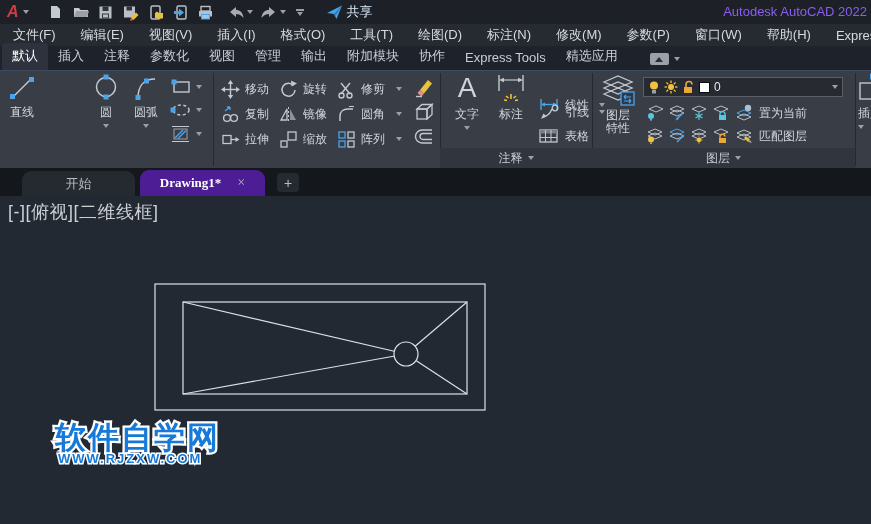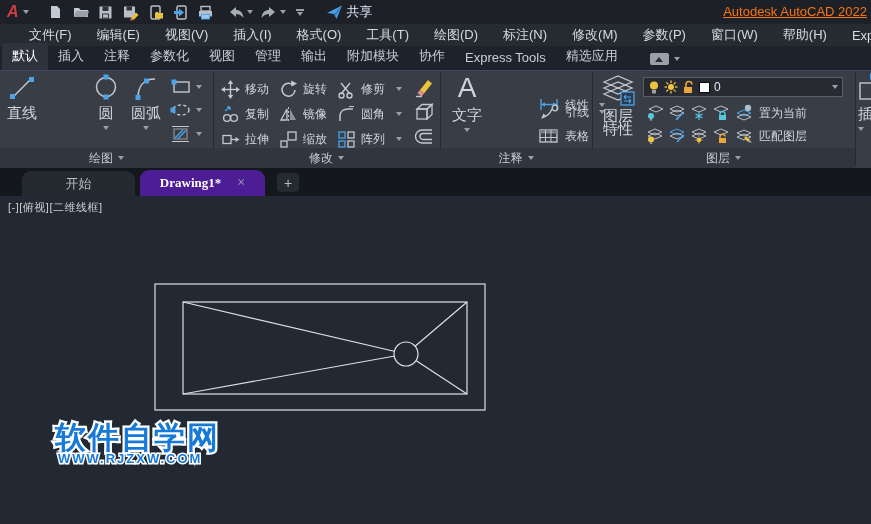--- a/index.html
+++ b/index.html
@@ -11,59 +11,59 @@
   }
 
   
   .titlebar { position:absolute; top:0; left:0; width:871px; height:24px; background:#1d2127; display:flex; align-items:center; }
   .qat { display:flex; align-items:center; height:24px; }
   .logoA { font-weight:bold; font-style:italic; font-size:16px; color:#d03c44; margin-left:7px; line-height:24px; }
   .qbtn { display:flex; align-items:center; justify-content:center; width:22px; height:22px; margin-left:3px; }
   .qbtn svg { display:block; }
   .dd { width:0; height:0; border-left:3.5px solid transparent; border-right:3.5px solid transparent; border-top:4px solid #9aa0a8; display:inline-block; }
   .share { display:flex; align-items:center; gap:4px; margin-left:10px; color:#d7e7f7; font-size:13px; }
-  .wintitle { position:absolute; right:4px; top:0; line-height:24px; font-size:13px; color:#f97316;text-decoration:underline; }
-
-  
-  .menubar { position:absolute; top:24px; left:0; width:871px; height:22px; background:#262b32; display:flex; align-items:center; padding-left:29px; }
+  .wintitle { position:absolute; right:4px; top:0; line-height:24px; font-size:13px; color:#8b5cf6; }
+
+  
+  .menubar { position:absolute; top:24px; left:0; width:871px; height:22px; background:#262b32; display:flex; align-items:center; padding-left:13px; }
   .menu-item { font-size:13px; color:#d6dae0; margin-right:25px; white-space:nowrap; cursor:default; }
 
   
   .ribbontabs { position:absolute; top:46px; left:0; width:871px; height:24px; background:#1e222a; display:flex; align-items:flex-end; padding-left:2px; }
   .rtab { font-size:13px; color:#c9ced5; padding:4px 10px 5px 10px; white-space:nowrap; }
   .rtab.active { background:#2d323c; color:#fff; border-radius:3px 3px 0 0; }
   .ribbon-min { display:flex; align-items:center; gap:5px; margin-left:22px; margin-bottom:5px; }
   .minbox { width:19px; height:12px; background:#9aa1a9; border-radius:2px; display:flex; align-items:center; justify-content:center; }
   .minbox i { width:0; height:0; border-left:4px solid transparent; border-right:4px solid transparent; border-bottom:5px solid #2a2e34; display:block; }
 
   
   .ribbonbody { position:absolute; top:70px; left:0; width:871px; height:98px; background:#383d46; border-top:1px solid #3e4a66; }
   .vsep { position:absolute; top:2px; bottom:2px; width:1px; background:#262a30; }
   .plabel { position:absolute; top:77px; height:20px; display:flex; align-items:center; justify-content:center; gap:5px; color:#c6cbd2; font-size:12px; background:#31363e; }
   .bigtool { position:absolute; top:3px; display:flex; flex-direction:column; align-items:center; cursor:pointer; }
-  .bigtool .lbl { font-size:15px; color:#d4d8de; margin-top:2px; white-space:nowrap; }
+  .bigtool .lbl { font-size:12px; color:#d4d8de; margin-top:2px; white-space:nowrap; }
   .bigtool .dd { margin-top:3px; }
   .mcell { position:absolute; display:flex; align-items:center; gap:5px; font-size:12px; color:#d2d6dc; height:20px; cursor:pointer; }
   .srow { position:absolute; display:flex; align-items:center; gap:4px; cursor:pointer; }
 
   
   .layerdrop { position:absolute; left:643px; top:6px; width:200px; height:20px; background:#272b31; border:1px solid #5a5f67; display:flex; align-items:center; gap:4px; padding:0 4px; }
   .swatch { width:11px; height:11px; background:#ffffff; border:1px solid #0b0d10; }
   .layer0 { font-size:12px; color:#e3e6ea; flex:1; }
 
   
   .filetabs { position:absolute; top:168px; left:0; width:871px; height:28px; background:#14171c; }
   .ftab { position:absolute; top:3px; height:25px; background:#252a31; border-radius:9px 9px 0 0; display:flex; align-items:center; justify-content:center; font-size:13px; color:#b6bcc4;font-family:Liberation Serif, serif; }
   .ftab.active { top:2px; height:26px; background:#4c1d95; color:#fff; font-weight:bold; }
   .ftab .close { font-weight:normal; color:#aeb4bc; margin-left:16px; font-size:14px; }
   .newtab { position:absolute; left:277px; top:5px; width:22px; height:19px; background:#252a31; border-radius:4px; color:#b6bcc4; font-size:14px; display:flex; align-items:center; justify-content:center; }
 
   
   .canvas { position:absolute; top:196px; left:0; width:871px; height:328px; background:#222933; }
-  .vplabel { position:absolute; left:8px; top:4px; font-size:11px; color:#ccd0d5; letter-spacing:0.5px; }
+  .vplabel { position:absolute; left:8px; top:4px; font-size:18px; color:#ccd0d5; letter-spacing:0.5px; }
   .wm1 { font-family:"Liberation Sans","DejaVu Sans",sans-serif; font-weight:bold; font-size:31px; fill:#1779d8; stroke:#ffffff; stroke-width:4.5px; paint-order:stroke; letter-spacing:2px; }
   .wm2 { font-family:"Liberation Sans","DejaVu Sans",sans-serif; font-weight:bold; font-size:13px; fill:#1779d8; stroke:#ffffff; stroke-width:3px; paint-order:stroke; letter-spacing:2px; }
 </style>
 </head>
 <body>
 
 <div id="app">
 
   <div class="titlebar">
     <div class="qat">
@@ -227,24 +227,20 @@
     <div class="srow" style="left:170px; top:54px">
       <svg width="22" height="18">
           <rect x="4" y="4" width="13" height="10" fill="none" stroke="#9aa0a8" stroke-width="1"></rect>
           <line x1="5" y1="13" x2="13" y2="5" stroke="#4da3e8" stroke-width="1.4"></line>
           <line x1="8" y1="13.5" x2="16" y2="5.5" stroke="#4da3e8" stroke-width="1.4"></line>
           <line x1="2" y1="1.5" x2="19" y2="1.5" stroke="#c3c9d0"></line>
           <line x1="2" y1="16.5" x2="19" y2="16.5" stroke="#c3c9d0"></line>
         </svg>
       <span class="dd"></span>
     </div>
-    <div class="plabel" style="left:0; width:213px">
-      <span>绘图</span>
-        <span class="dd"></span>
-    </div>
 
     <div class="mcell" style="left:221px; top:8px">
       <svg width="19" height="19">
           <g stroke="#c3c9d0" stroke-width="1.4">
             <line x1="9.5" y1="3" x2="9.5" y2="16"></line>
             <line x1="3" y1="9.5" x2="16" y2="9.5"></line>
           </g>
           <g fill="#c3c9d0">
             <polygon points="9.5,0 6.8,4 12.2,4"></polygon>
             <polygon points="9.5,19 6.8,15 12.2,15"></polygon>
@@ -341,29 +337,42 @@
       <span class="dd" style="margin-left:6px"></span>
     </div>
     <div class="mcell" style="left:413px; top:56px">
       <svg width="22" height="20">
           <g fill="none" stroke="#c3c9d0" stroke-width="1.4">
             <path d="M19 3 H9 A6.5 6.5 0 0 0 9 16 H19"></path>
             <path d="M19 6.5 H10 A3 3 0 0 0 10 12.5 H19"></path>
           </g>
         </svg>
     </div>
-    <div class="plabel" style="left:213px; width:227px">
-      <span>修改</span>
-        <span class="dd"></span>
-    </div>
 
     <div class="bigtool" style="left:447px; width:40px; top:1px">
       <span style="font-size:28px; line-height:32px; color:#cfd4da; font-weight:400">A</span>
       <span class="lbl">文字</span>
       <span class="dd"></span>
+    </div>
+    <div class="bigtool" style="left:488px; width:46px; top:1px">
+      <svg width="32" height="32">
+          <line x1="4" y1="3" x2="4" y2="19" stroke="#c3c9d0" stroke-width="1.4"></line>
+          <line x1="28" y1="3" x2="28" y2="19" stroke="#c3c9d0" stroke-width="1.4"></line>
+          <line x1="6" y1="8" x2="26" y2="8" stroke="#c3c9d0" stroke-width="1.2"></line>
+          <polygon points="4,8 9,5.8 9,10.2" fill="#c3c9d0"></polygon>
+          <polygon points="28,8 23,5.8 23,10.2" fill="#c3c9d0"></polygon>
+          <g stroke="#f0c23f" stroke-width="1.6">
+            <line x1="16" y1="22" x2="16" y2="27"></line>
+            <line x1="11" y1="24" x2="13.5" y2="26"></line>
+            <line x1="21" y1="24" x2="18.5" y2="26"></line>
+            <line x1="9" y1="28" x2="12" y2="28.5"></line>
+            <line x1="23" y1="28" x2="20" y2="28.5"></line>
+          </g>
+        </svg>
+      <span class="lbl">标注</span>
     </div>
     <div class="mcell" style="left:538px; top:24px">
       <svg width="22" height="14">
           <g stroke="#4da3e8" stroke-width="1.4">
             <line x1="3" y1="1" x2="3" y2="12"></line>
             <line x1="19" y1="1" x2="19" y2="12"></line>
             <line x1="4" y1="6.5" x2="18" y2="6.5"></line>
           </g>
           <polygon points="3,6.5 7,4.5 7,8.5" fill="#4da3e8"></polygon>
           <polygon points="19,6.5 15,4.5 15,8.5" fill="#4da3e8"></polygon>

